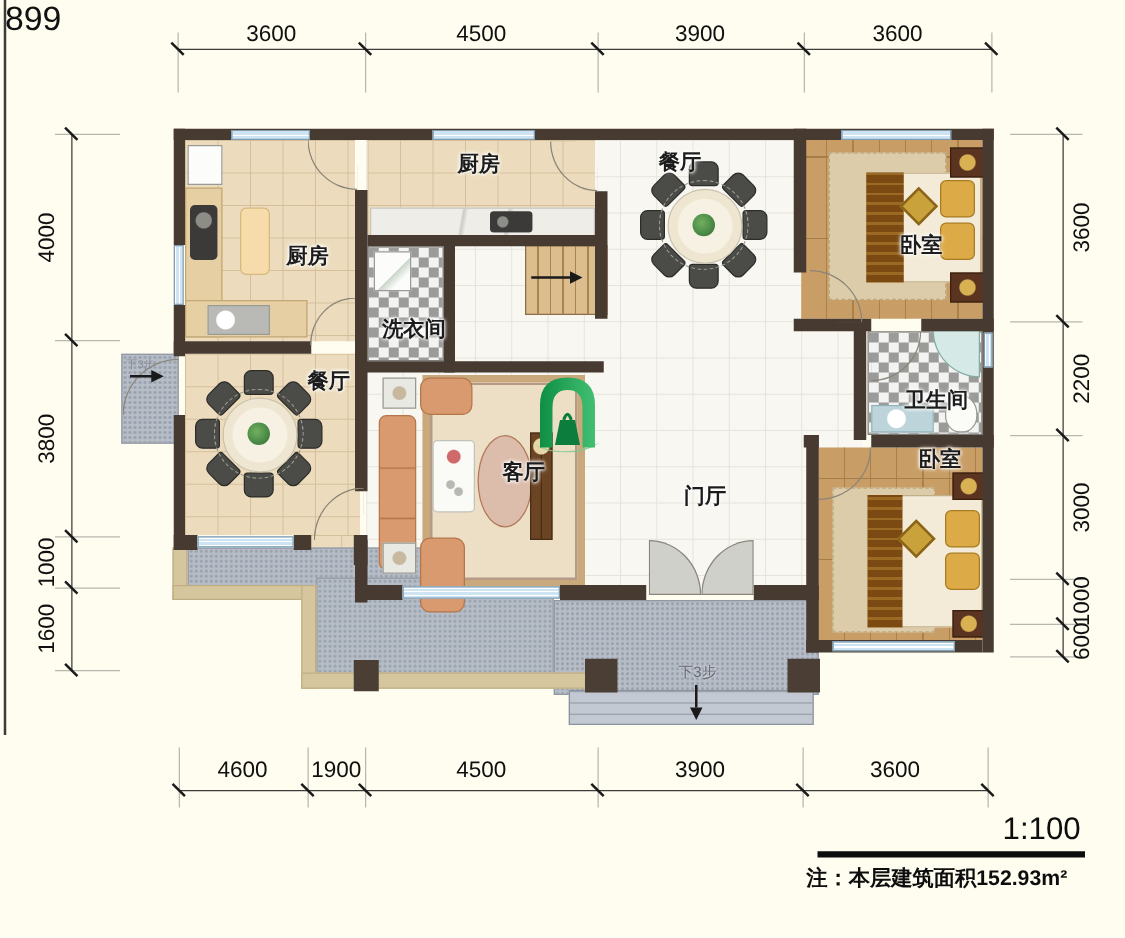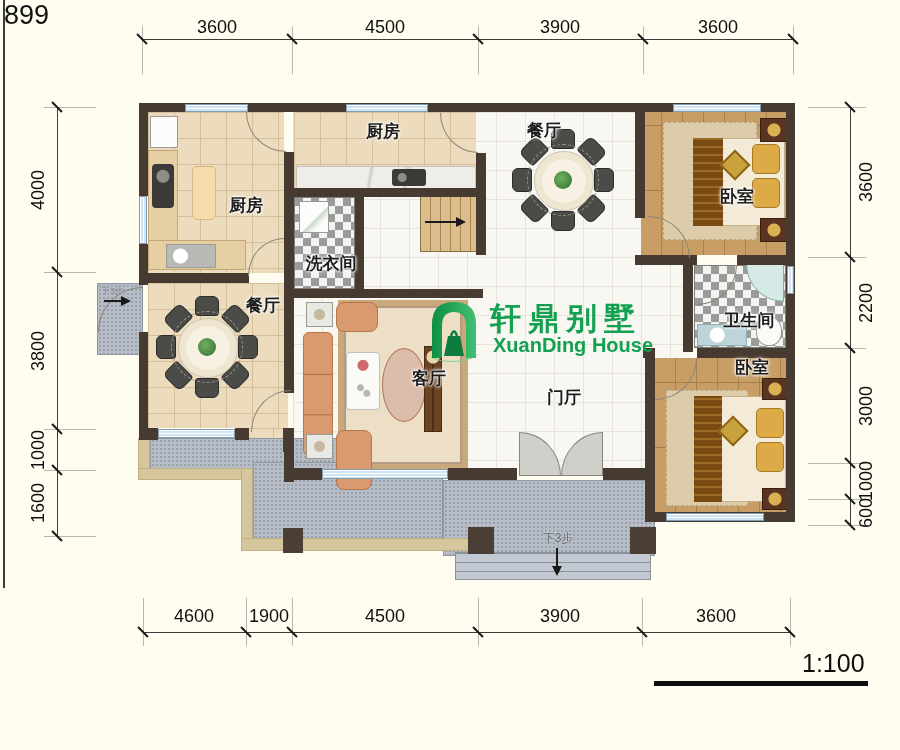--- a/index.html
+++ b/index.html
@@ -232,21 +232,21 @@
   <div class="leafL" style="left:519px;top:432px;width:42px;height:44px"></div>
   <div class="leafR" style="left:561px;top:432px;width:42px;height:44px"></div>
 
   <div class="lbl" style="left:383px;top:131px">厨房</div>
   <div class="lbl" style="left:246px;top:205px">厨房</div>
   <div class="lbl" style="left:544px;top:130px">餐厅</div>
   <div class="lbl" style="left:737px;top:196px">卧室</div>
   <div class="lbl" style="left:331px;top:263px">洗衣间</div>
   <div class="lbl" style="left:263px;top:305px">餐厅</div>
   <div class="lbl" style="left:749px;top:320px">卫生间</div>
-  <div class="lbl" style="left:429px;top:378px">客厅</div>
+  <div class="lbl" style="left:419px;top:378px">客厅</div>
   <div class="lbl" style="left:564px;top:397px">门厅</div>
   <div class="lbl" style="left:752px;top:367px">卧室</div>
   <div class="small-note" style="left:558px;top:538px">下3步</div>
   <div class="thinline" style="left:556px;top:548px;width:2px;height:18px;background:#1a1a1a"></div>
   <div class="tri-down" style="left:552px;top:566px"></div>
   <div class="tiny-note" style="left:101px;top:285px">下3步</div>
   <div class="thinline" style="left:104px;top:300px;width:18px;height:2px;background:#1a1a1a"></div>
   <div class="tri-right" style="left:121px;top:296px"></div>
 
   <svg style="position:absolute;left:424px;top:296px" width="60" height="66" viewBox="0 0 60 66">
@@ -254,22 +254,20 @@
         <linearGradient id="lg" x1="0" y1="0" x2="1" y2="0">
           <stop offset="0" stop-color="#0e8f44"></stop>
           <stop offset="1" stop-color="#42bf72"></stop>
         </linearGradient>
       </defs>
     <path d="M4,60 Q30,71 56,58 Q45,66 30,66 Q13,66 4,60 Z" fill="#7cc98f" opacity="0.85"></path>
     <path d="M8,62 L8,28 Q8,6 30,6 Q52,6 52,28 L52,62 L42,62 L42,30 Q42,16 30,16 Q18,16 18,30 L18,62 Z" fill="url(#lg)"></path>
     <path d="M24,40 L36,40 L40,60 L20,60 Z" fill="#0c7d3c"></path>
     <path d="M27,40 Q30,31 33,40" fill="none" stroke="#0c7d3c" stroke-width="2.5"></path>
   </svg>
-  <div class="logo-cn" style="left:490px;top:298px;color:#12a150">轩鼎别墅</div>
-  <div class="logo-en" style="left:493px;top:334px;color:#12a150">XuanDing House</div>
 
   <div class="dline" style="left:142px;top:39px;width:651px;height:1px"></div>
   <div class="ext" style="left:142px;top:26px;width:1px;height:48px"></div>
   <div class="ext" style="left:292px;top:26px;width:1px;height:48px"></div>
   <div class="ext" style="left:478px;top:26px;width:1px;height:48px"></div>
   <div class="ext" style="left:643px;top:26px;width:1px;height:48px"></div>
   <div class="ext" style="left:793px;top:26px;width:1px;height:48px"></div>
   <div class="tick" style="left:135px;top:38px"></div>
   <div class="tick" style="left:285px;top:38px"></div>
   <div class="tick" style="left:471px;top:38px"></div>
@@ -329,14 +327,15 @@
   <div class="tick" style="left:843px;top:498px"></div>
   <div class="tick" style="left:843px;top:524px"></div>
   <div class="dimtxt v" style="left:866px;top:182px">3600</div>
   <div class="dimtxt v" style="left:866px;top:303px">2200</div>
   <div class="dimtxt v" style="left:866px;top:406px">3000</div>
   <div class="dimtxt v" style="left:866px;top:481px">1000</div>
   <div class="dimtxt v" style="left:866px;top:513px">600</div>
 
   <div class="tb-scale" style="left:802px;top:649px">1:100</div>
   <div class="abs" style="left:654px;top:681px;width:214px;height:5px;background:#0d0d0d"></div>
+  <div class="tb-note" style="left:645px;top:691px">注：本层建筑面积152.93m²</div>
 
 </div>
 
 </body></html>

